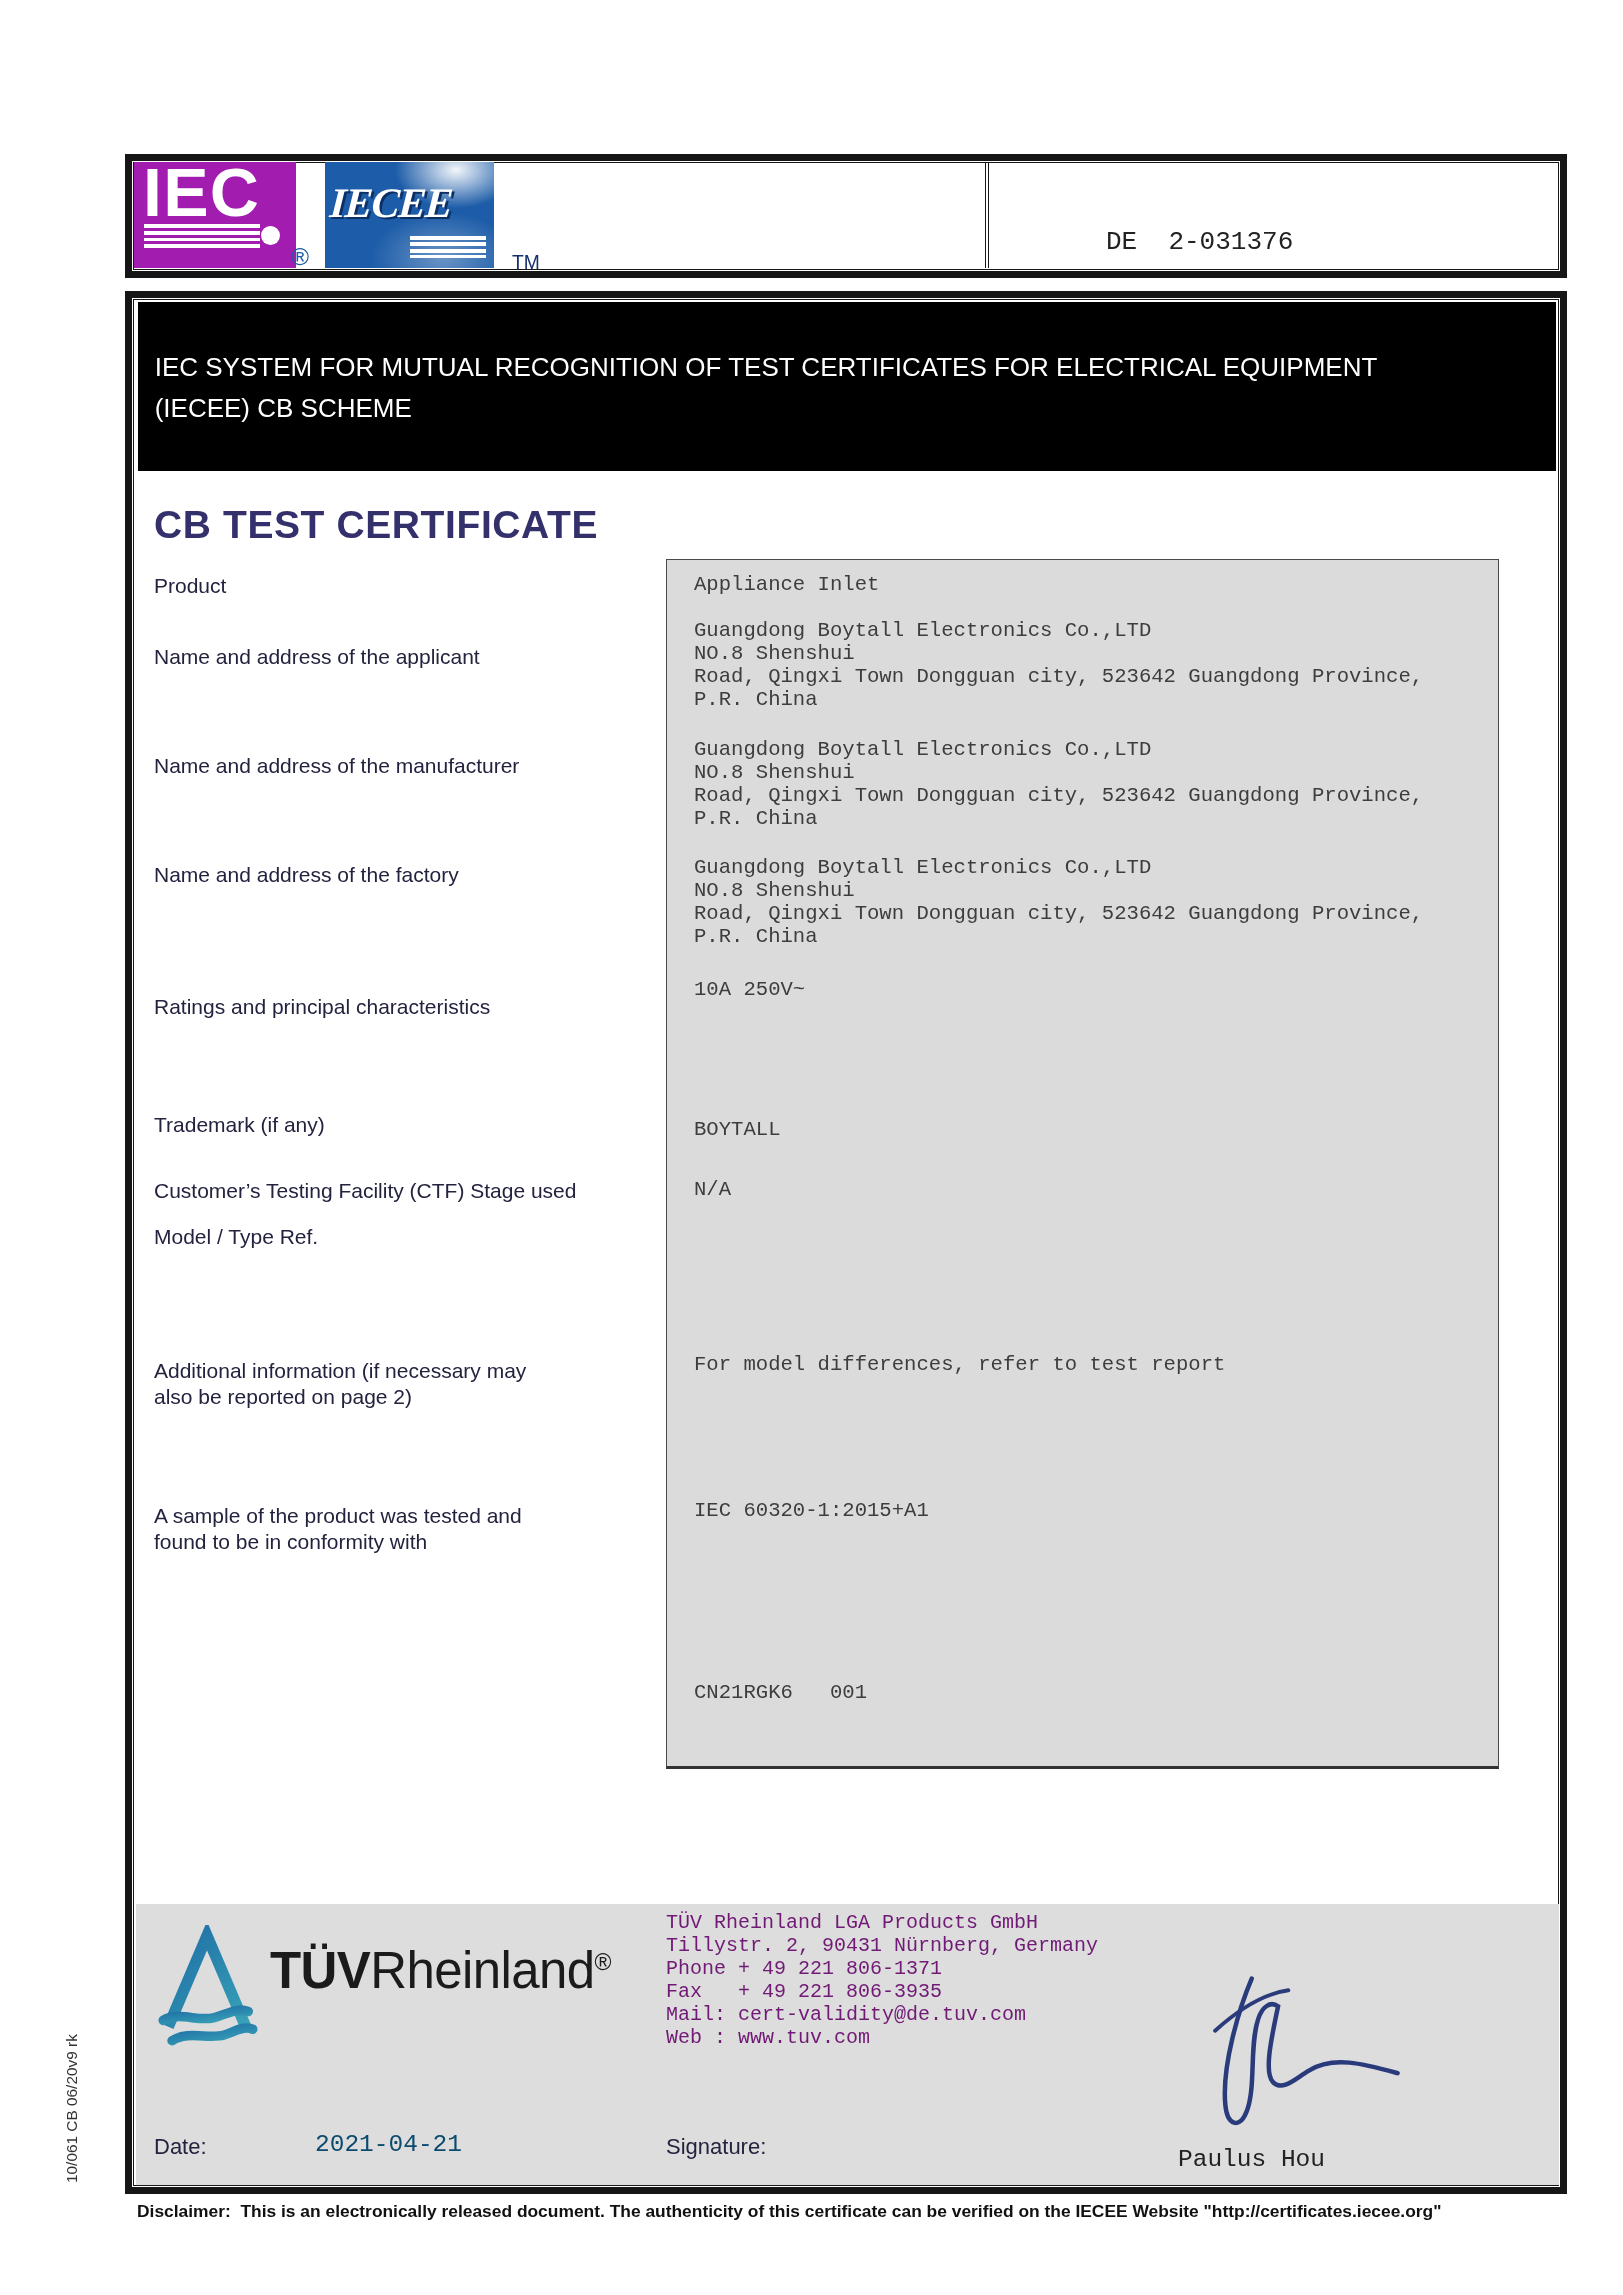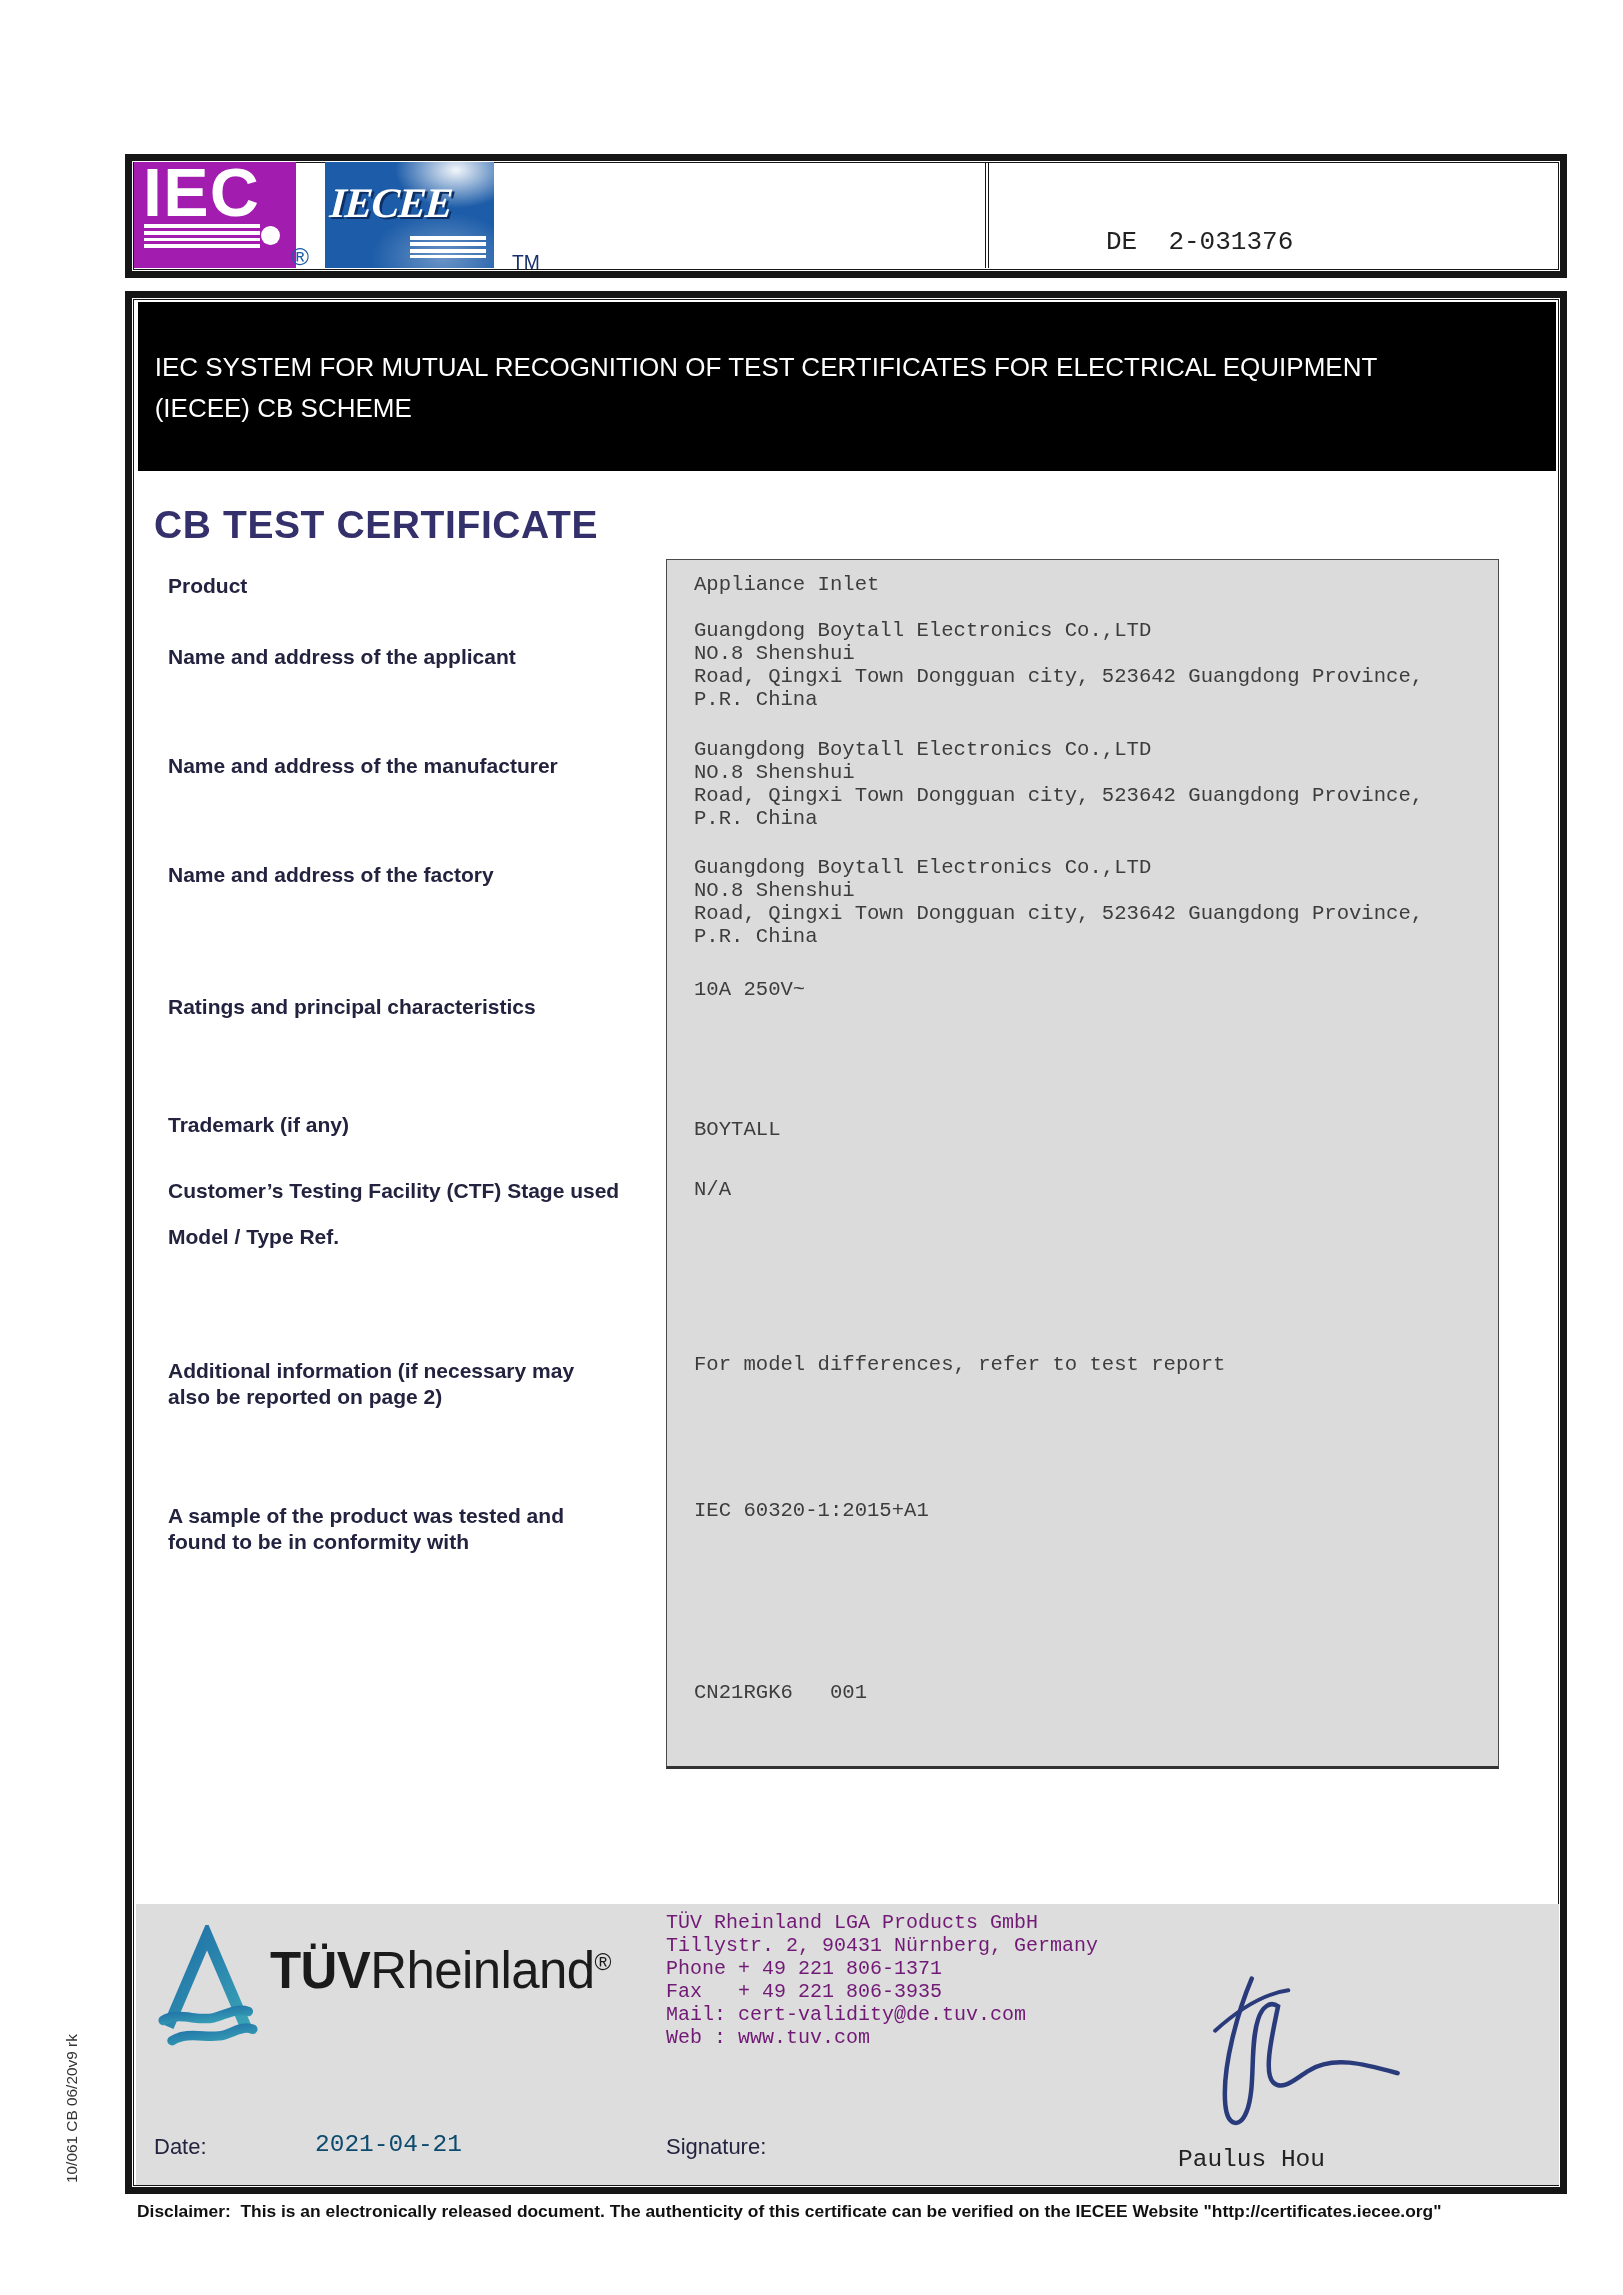--- a/index.html
+++ b/index.html
@@ -39,22 +39,22 @@
 
   
   .banner{position:absolute;left:138px;top:302px;width:1418px;height:169px;background:#000000;
           box-sizing:border-box;padding:45px 0 0 16.7px;}
   .banner-line{color:#fff;font-size:26px;line-height:41px;}
   .title{position:absolute;left:154px;top:503px;font-size:39px;font-weight:700;color:#34306B;letter-spacing:0.6px;}
 
   
   .gray-box{position:absolute;left:666px;top:559px;width:833px;height:1210px;background:#DBDBDB;
             border:1.9px solid #4a4a4a;border-bottom:3.9px solid #333;box-sizing:border-box;}
-  .f-label{position:absolute;left:168px;width:515px;font-size:21px;line-height:26px;color:#23233F;
-            white-space:pre-line;font-weight:bold;}
+  .f-label{position:absolute;left:154px;width:515px;font-size:21px;line-height:26px;color:#23233F;
+            white-space:pre-line;}
   .f-value{position:absolute;left:694px;font-family:"Liberation Mono","DejaVu Sans Mono",monospace;
             font-size:20.6px;line-height:23px;color:#3d3d3d;white-space:pre;}
 
   
   .issuer-statement{position:absolute;left:154px;top:1817px;font-size:22px;color:#23233F;}
   .footer-band{position:absolute;left:136px;top:1904px;width:1423px;height:281px;background:#DDDDDD;}
   .tuv-triangle{position:absolute;left:153px;top:1925px;width:108px;height:124px;}
   .tuv-wordmark{position:absolute;left:270px;top:1941px;font-size:51px;color:#1b1b1b;letter-spacing:-0.6px;}
   .tuv-b{font-weight:700;}
   .tuv-r{font-weight:400;}

